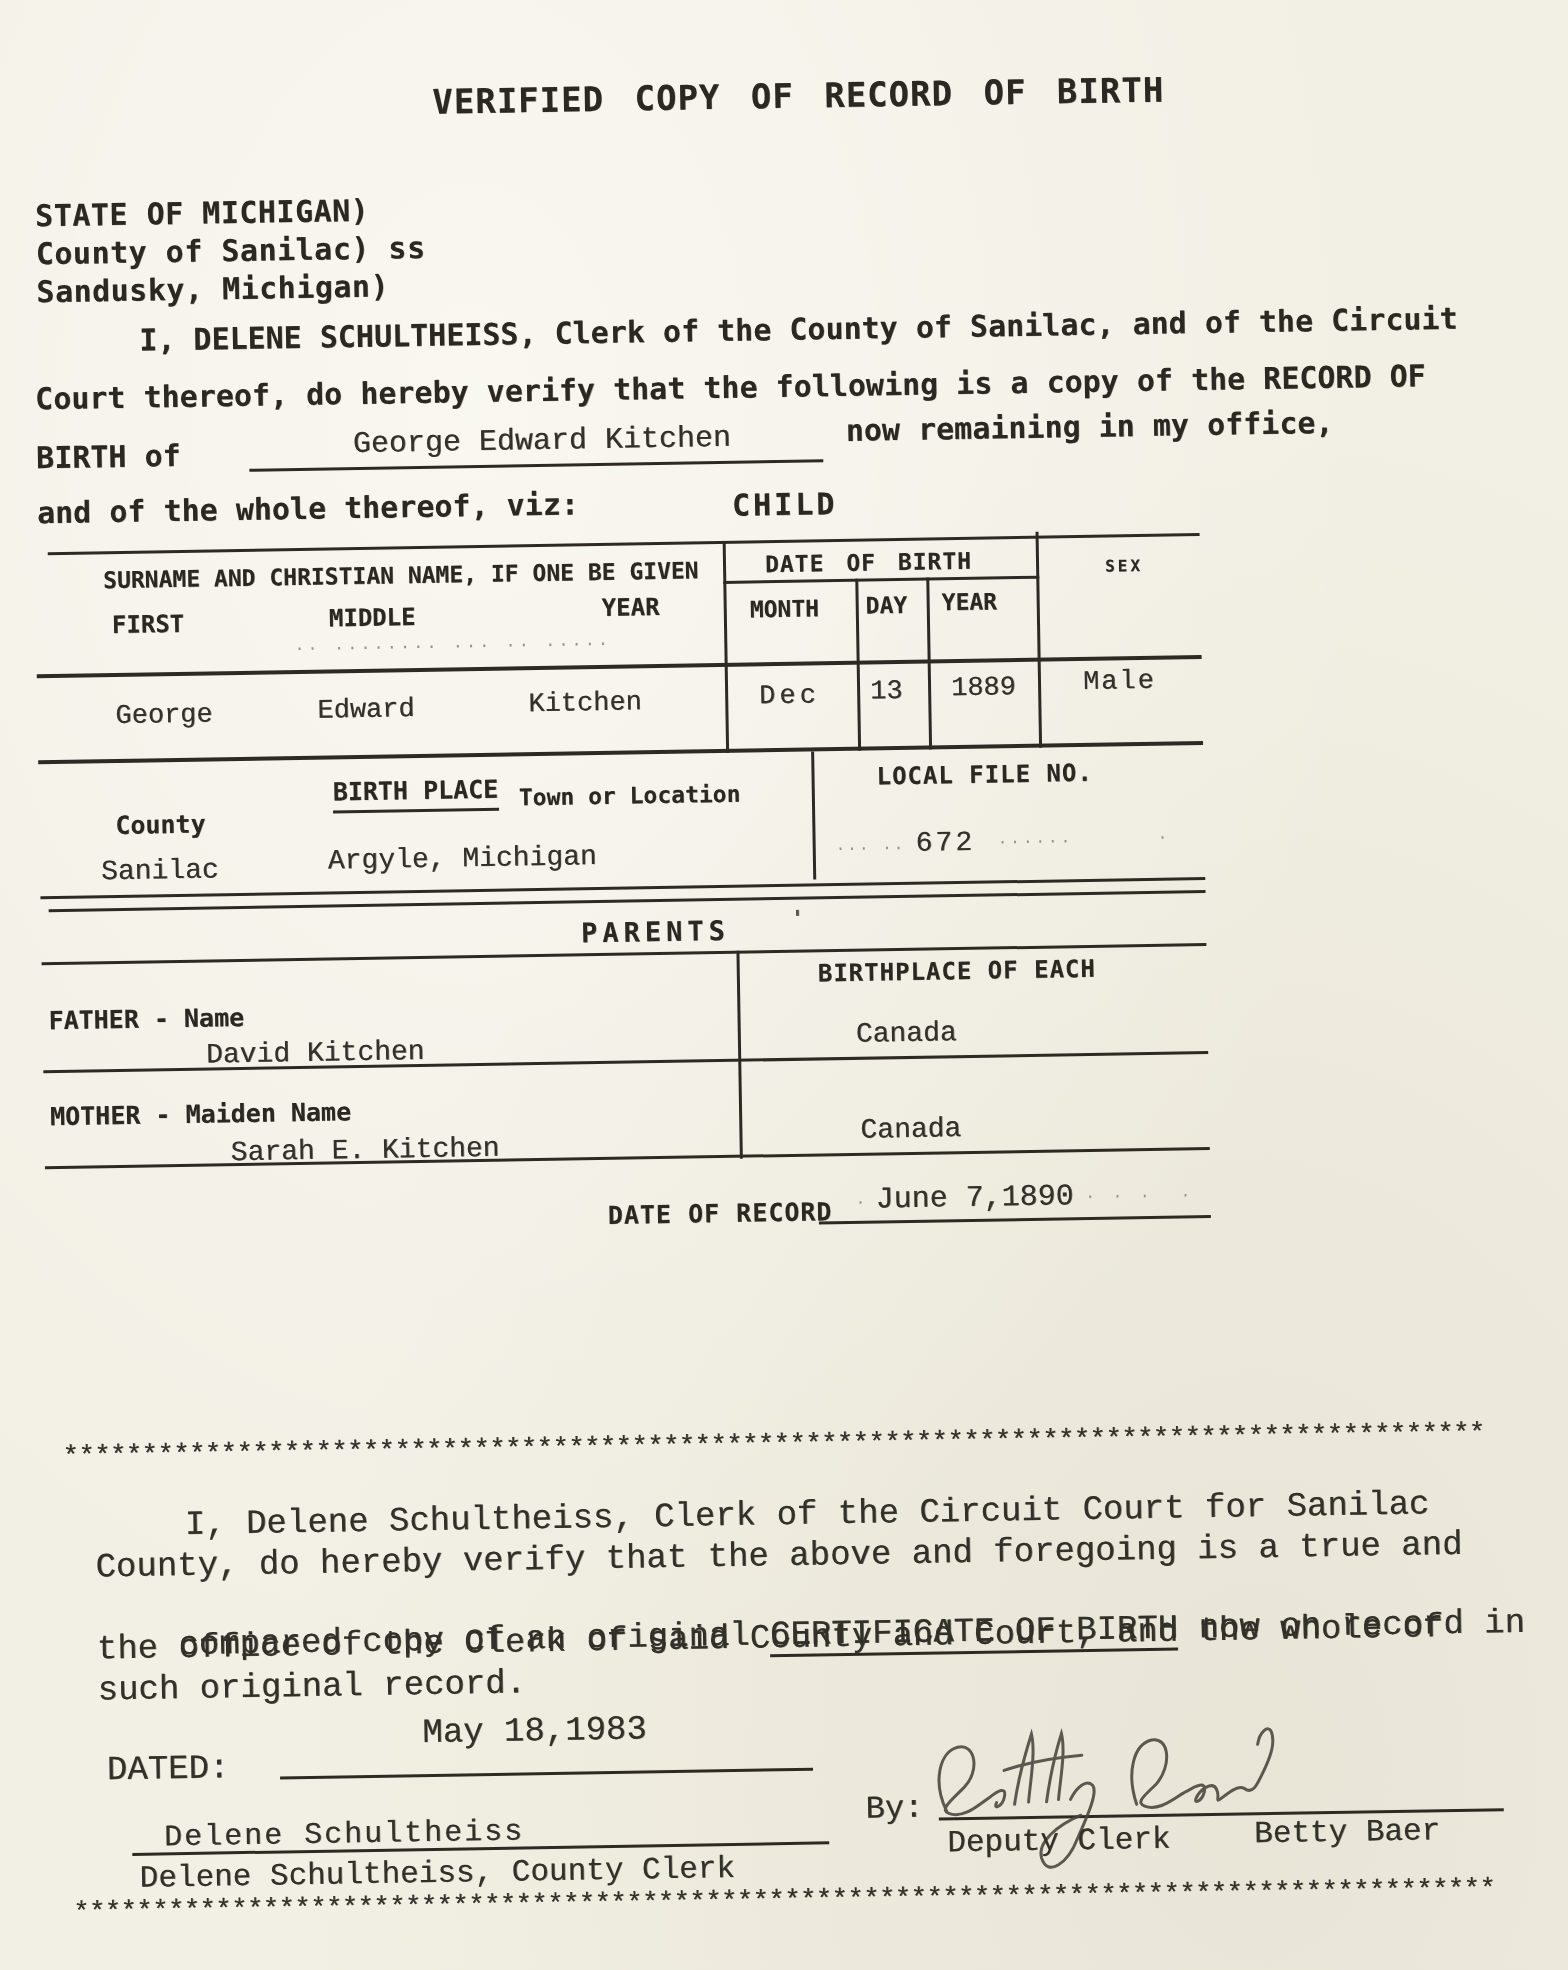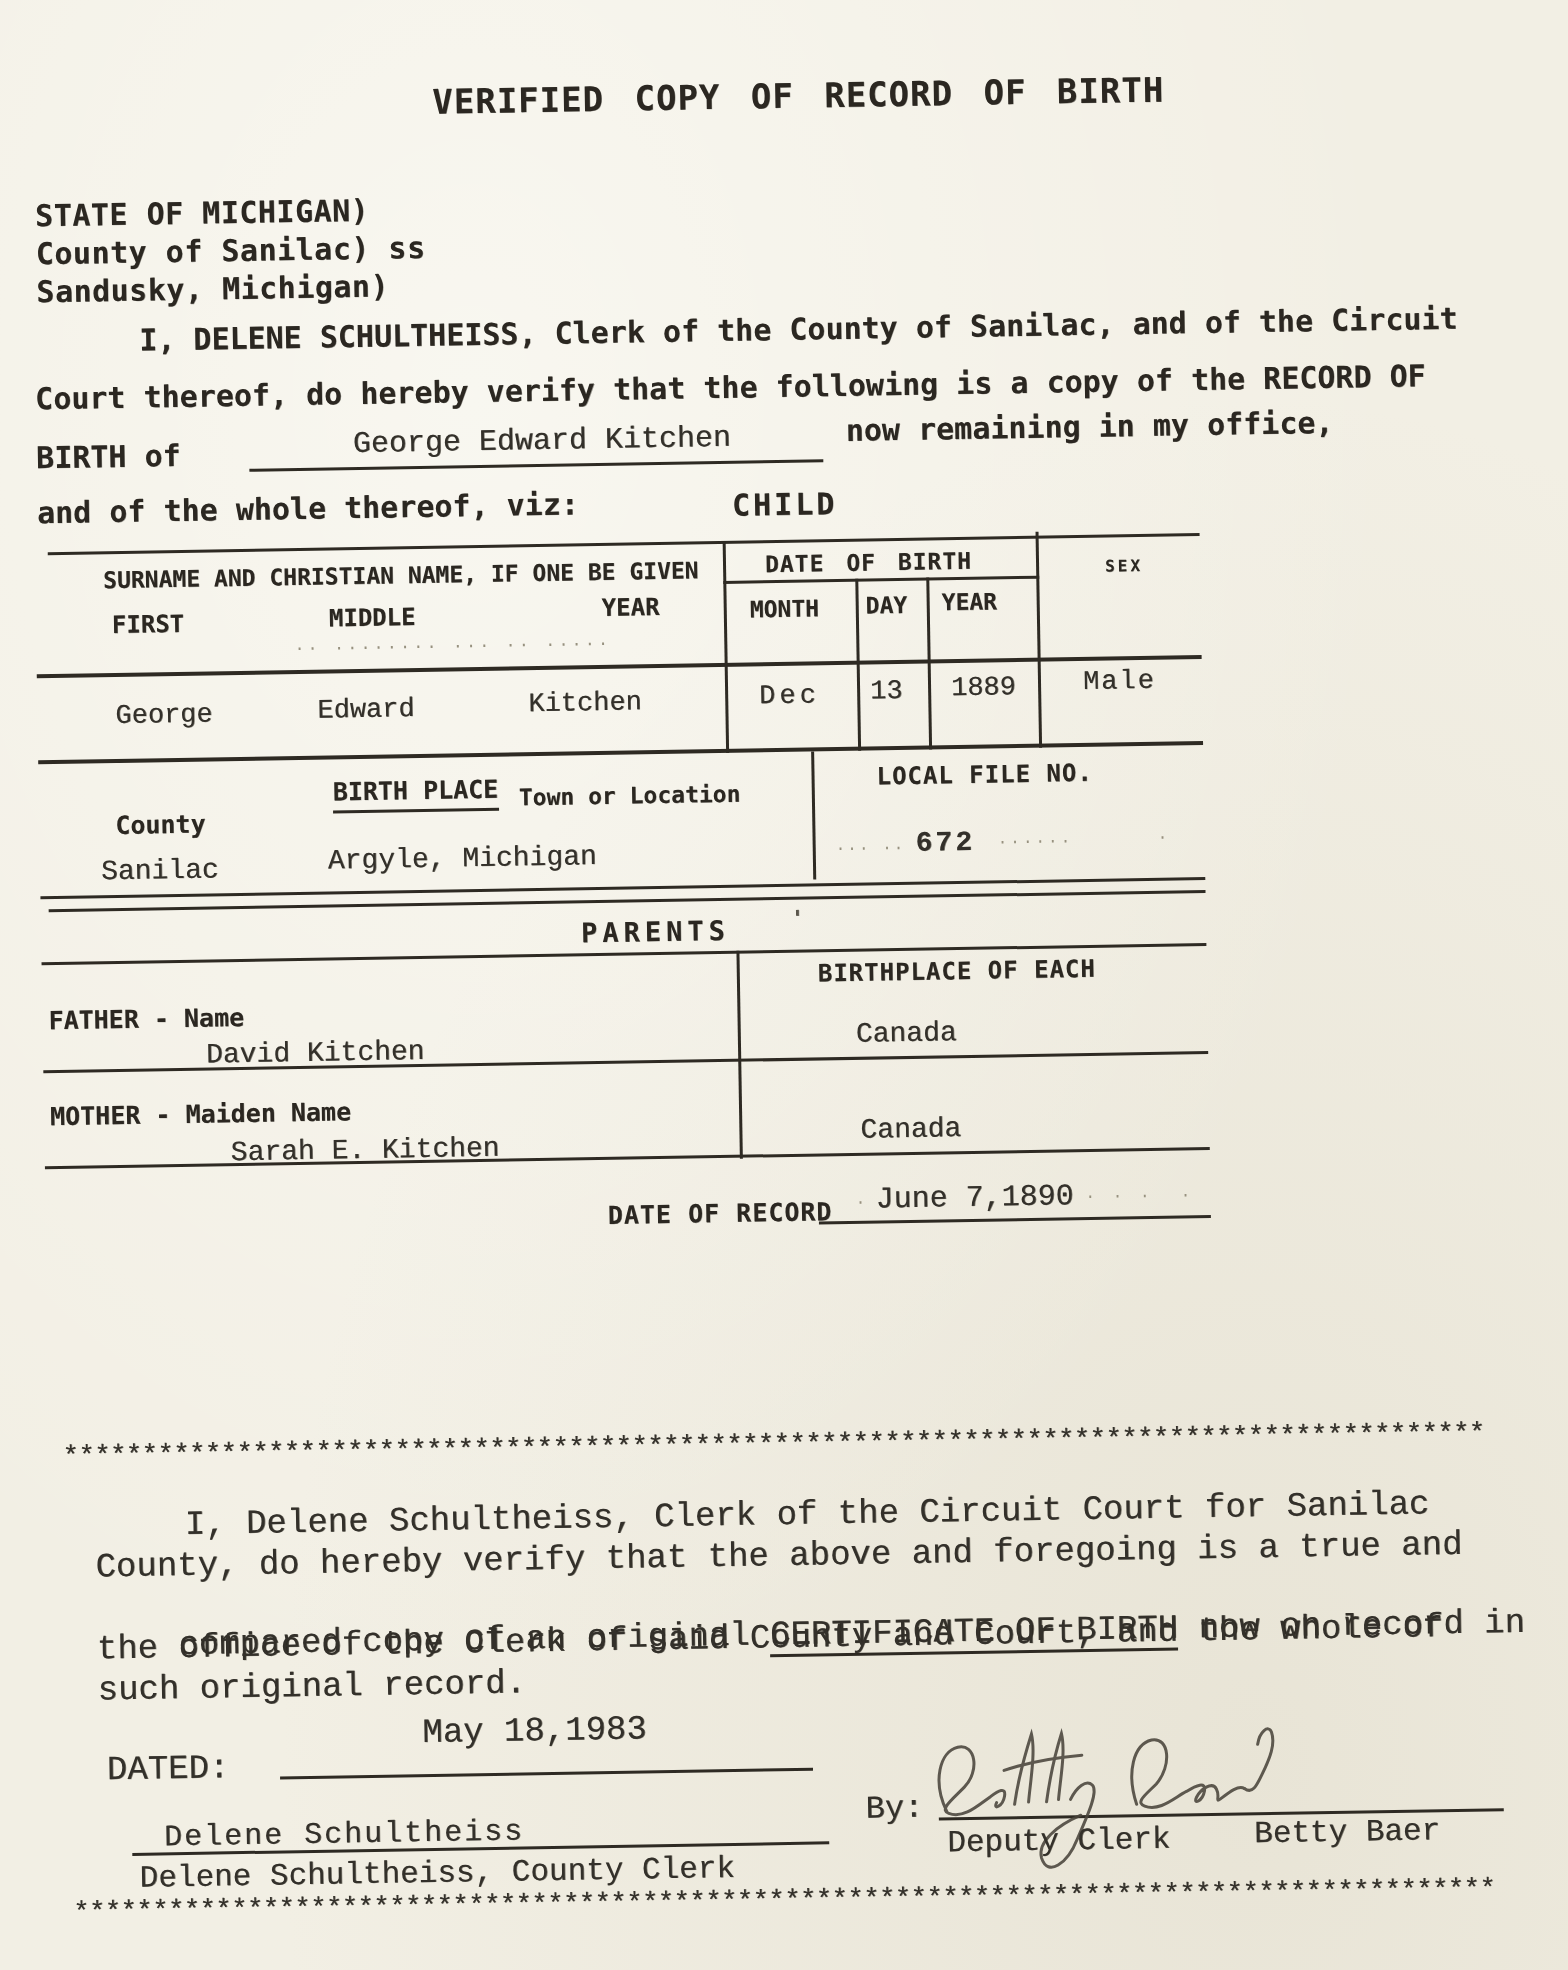--- a/index.html
+++ b/index.html
@@ -70,21 +70,21 @@
   <div class="abs mono" style="left:1088px;top:672px;font-size:27px;letter-spacing:2px;">Male</div>
 
   <div class="vline" style="left:815px;top:752px;height:128px;"></div>
   <div class="abs sans" style="left:336px;top:770px;font-size:25px;border-bottom:3px solid #2e2a23;padding-bottom:4px;">BIRTH PLACE</div>
   <div class="abs sans" style="left:522px;top:780px;font-size:23px;">Town or Location</div>
   <div class="abs sans" style="left:880px;top:764px;font-size:24px;letter-spacing:1px;">LOCAL FILE NO.</div>
   <div class="abs sans" style="left:118px;top:800px;font-size:25px;">County</div>
   <div class="abs mono" style="left:103px;top:845px;font-size:28px;">Sanilac</div>
   <div class="abs mono" style="left:330px;top:838px;font-size:28px;">Argyle, Michigan</div>
   <div class="abs mono dots" style="left:838px;top:838px;font-size:16px;letter-spacing:2px;">... ..</div>
-  <div class="abs mono" style="left:918px;top:830px;font-size:28px;letter-spacing:3px;font-weight:bold;">672</div>
+  <div class="abs mono" style="left:918px;top:830px;font-size:28px;letter-spacing:3px;">672</div>
   <div class="abs mono dots" style="left:1000px;top:834px;font-size:16px;letter-spacing:3px;">......</div>
   <div class="abs mono dots" style="left:1160px;top:832px;font-size:16px;">.</div>
   <div class="hline" style="left:42px;top:884px;width:1165px;"></div>
   <div class="hline" style="left:50px;top:897px;width:1157px;"></div>
 
   <div class="abs sans" style="left:582px;top:914px;font-size:27px;letter-spacing:5px;">PARENTS</div>
   <div class="abs sans" style="left:792px;top:906px;font-size:22px;color:#5b564c;">'</div>
   <div class="hline" style="left:42px;top:950px;width:1165px;"></div>
   <div class="abs sans" style="left:818px;top:960px;font-size:24px;letter-spacing:1px;">BIRTHPLACE OF EACH</div>
   <div class="vline" style="left:737px;top:950px;height:208px;"></div>

